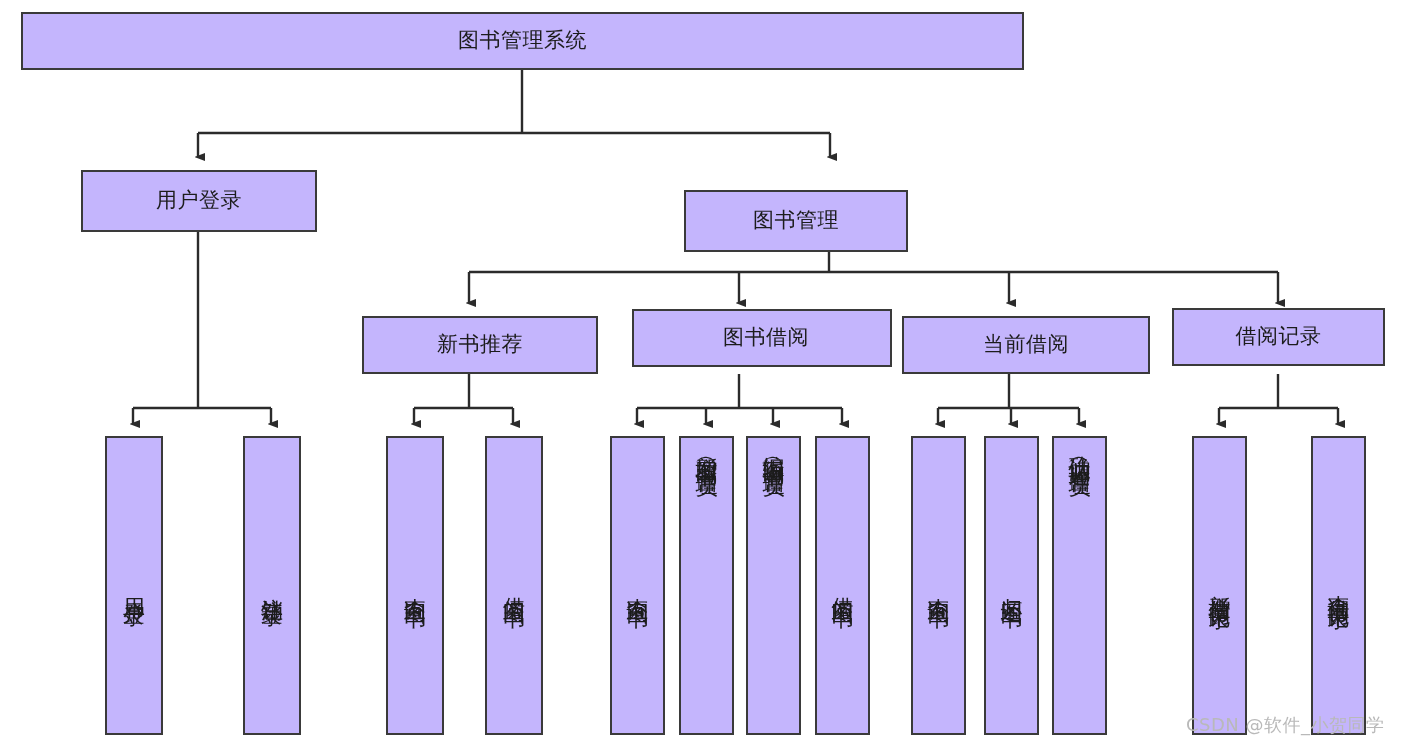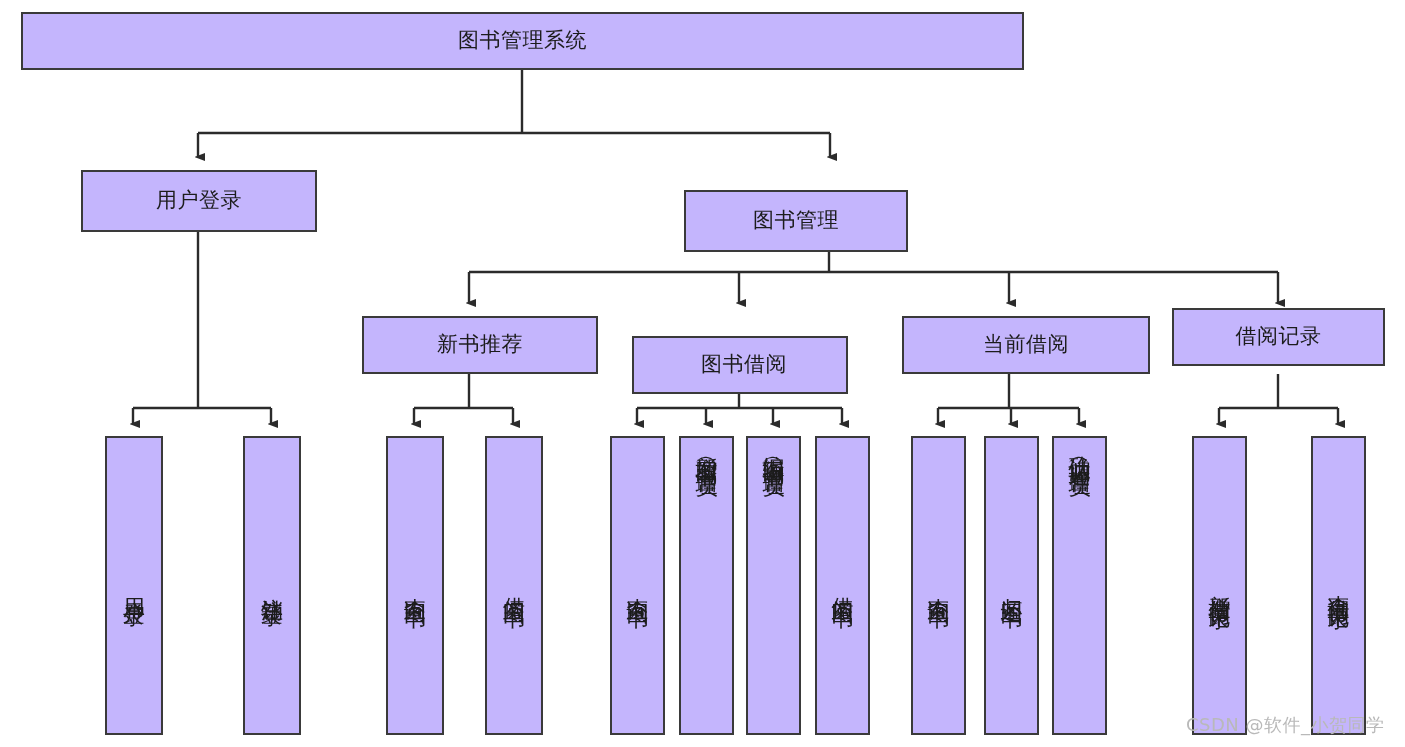--- a/index.html
+++ b/index.html
@@ -137,21 +137,21 @@
   <div class="node horiz" style="left:81px; top:170px; width:236px; height:62px;">
     <span class="label">用户登录</span>
   </div>
   <div class="node horiz" style="left:684px; top:170px; width:224px; height:62px;margin-top:20px;">
     <span class="label">图书管理</span>
   </div>
 
   <div class="node horiz" style="left:362px; top:316px; width:236px; height:58px;">
     <span class="label">新书推荐</span>
   </div>
-  <div class="node horiz" style="left:632px; top:336px; width:216px; height:58px;padding-left:8px;">
+  <div class="node horiz" style="left:632px; top:309px; width:260px; height:58px;padding-left:8px;">
     <span class="label">图书借阅</span>
   </div>
   <div class="node horiz" style="left:902px; top:316px; width:248px; height:58px;">
     <span class="label">当前借阅</span>
   </div>
   <div class="node horiz" style="left:1172px; top:308px; width:213px; height:58px;">
     <span class="label">借阅记录</span>
   </div>
 
   <div class="node vert anchor-mid" style="left:105px; top:436px; width:58px; height:299px;">

